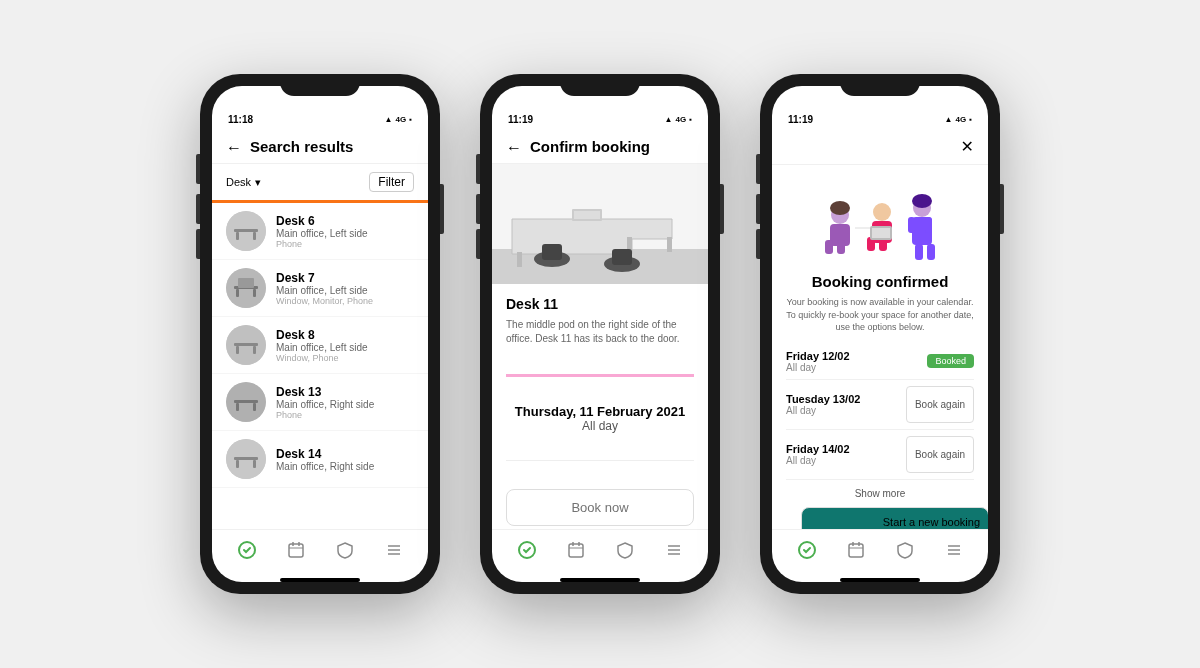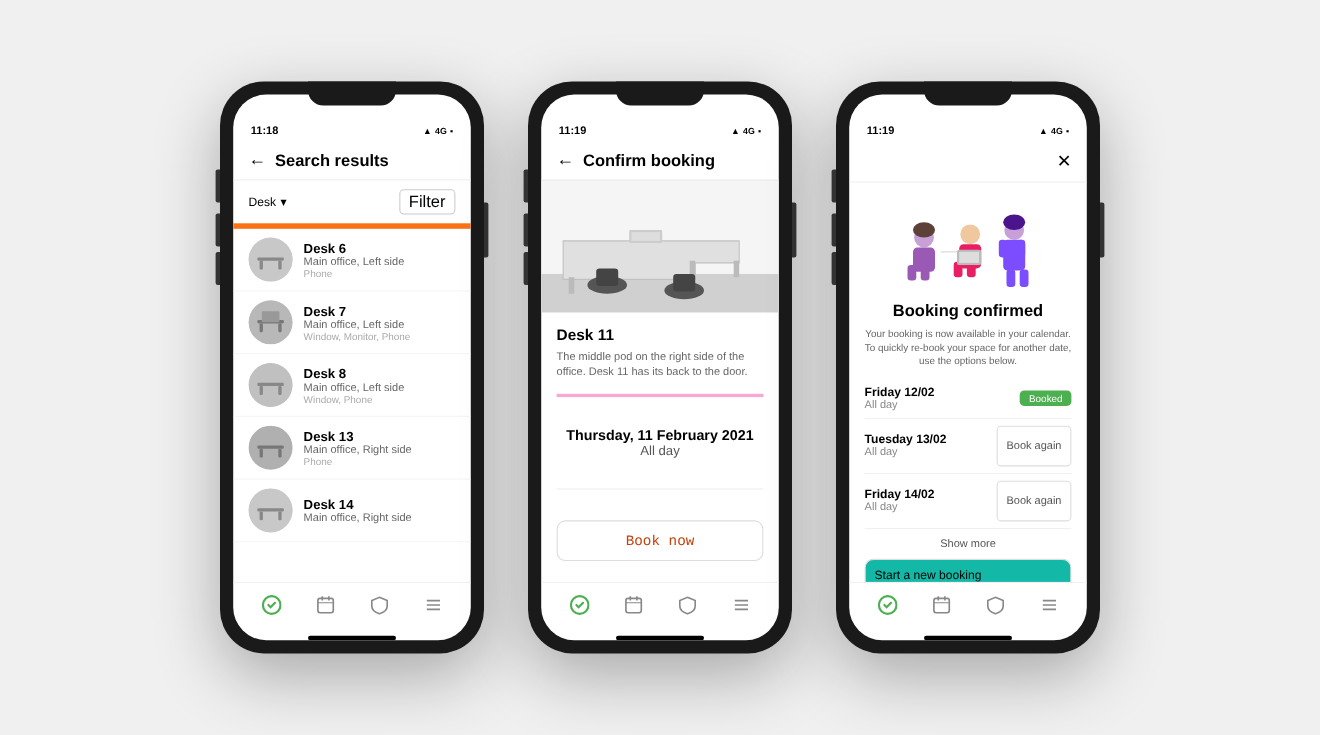--- a/index.html
+++ b/index.html
@@ -119,32 +119,32 @@
       color: #000;
       cursor: pointer;
     }
 
     
     .filter-row {
       display: flex;
       justify-content: space-between;
       align-items: center;
       padding: 8px 14px;
-      border-bottom: 5px solid #f97316;
+      border-bottom: 3px solid #f97316;
     }
     .filter-chip {
       display: flex;
       align-items: center;
       gap: 4px;
       font-size: 11px;
       font-weight: 500;
       color: #000;
     }
     .filter-btn {
-      font-size: 15px;
+      font-size: 12px;
       border: 1px solid #ccc;
       border-radius: 4px;
       padding: 2px 8px;
       color: #000;
       cursor: pointer;
     }
 
     
     .desk-list {
       flex: 1;
@@ -216,42 +216,41 @@
     .desk-photo-svg {
       width: 100%;
       height: 100%;
     }
     .confirm-body {
       padding: 12px 14px;
       flex: 1;
       overflow: hidden;
     }
     .confirm-desk-name { font-size: 14px; font-weight: 700; color: #000; margin-bottom: 6px; }
-    .confirm-desc { font-size: 10px; color: #666; line-height: 1.4; margin-bottom: 12px; }
+    .confirm-desc { font-size: 10px; color: #666; line-height: 1.4; margin-bottom: 28px; }
     .confirm-date-block {
       text-align: center;
       padding: 27px 0;
       border-top: 3px solid #f9a8d4;
       border-bottom: 1px solid #eee;
       margin-bottom: 14px;
     }
     .confirm-date { font-size: 13px; font-weight: 600; color: #000; }
     .confirm-time { font-size: 12px; color: #555; }
     .book-now-btn {
       width: 100%;
       padding: 10px;
       border: 1px solid #ddd;
       border-radius: 8px;
       background: #fff;
       font-size: 13px;
       font-weight: 500;
       text-align: center;
       cursor: pointer;
-      color: #c2410c;
-      font-family: Liberation Mono, monospace;
+      color: #737373;
     }
 
     
     .confirmed-illustration {
       width: 100%;
       height: 100px;
       display: flex;
       align-items: center;
       justify-content: center;
       padding-top: 30px;
@@ -307,26 +306,27 @@
       font-size: 10px;
       color: #555;
       padding: 8px 0;
       cursor: pointer;
     }
     .action-btn {
       width: 100%;
       padding: 8px;
       border: 1px solid #ddd;
       border-radius: 8px;
-      background: #14b8a6;
+      background: #0f766e;
       font-size: 11px;
-      text-align: left;
+      text-align: right;
       cursor: pointer;
       color: #000;
       margin-bottom: 6px;
+      margin-left: 15px;
     }
   </style>
 </head>
 <body>
 
 <div class="phones-container">
 
   <div class="phone">
     <div class="phone-notch"></div>
     <div class="phone-inner">

